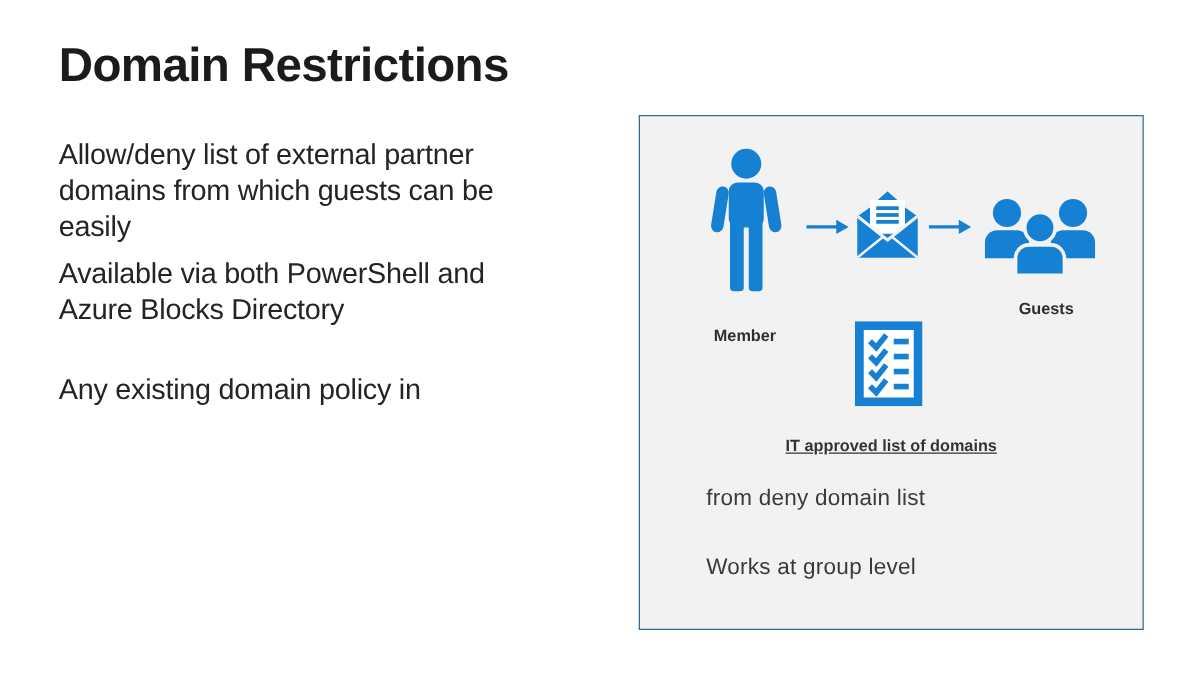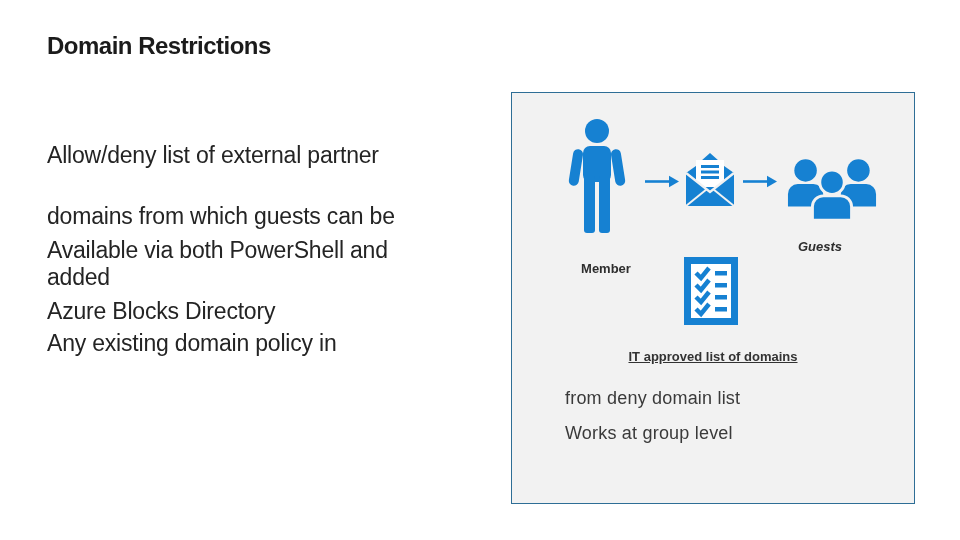--- a/index.html
+++ b/index.html
@@ -15,31 +15,31 @@
   html,body{width:960px;height:540px;overflow:hidden;}
   body{
     background:#ffffff;
     font-family:"Liberation Sans", sans-serif;
     position:relative;
   }
   .slide{position:absolute;inset:0;background:#fff;}
 
   .title{
     position:absolute;left:47px;top:32px;
-    font-size:24px;font-weight:700;letter-spacing:-0.5px;
+    font-size:38px;font-weight:700;letter-spacing:-0.5px;
     color:var(--title-color);
   }
 
   .bullets{position:absolute;left:47px;top:0;width:420px;}
   .bullet{
     position:absolute;left:0;
     font-size:23px;line-height:29px;font-weight:400;
     color:var(--body-color);letter-spacing:-0.2px;
   }
-  .bullet span{display:block;margin-top:32px;}
+  .bullet span{display:block;}
   .bullet.b1{top:109px;}
   .bullet.b2{top:204px;}
   .bullet.b3{top:297px;}
 
   .panel{
     position:absolute;left:511px;top:92px;width:404px;height:412px;
     background:var(--box-bg);
     border:1.5px solid var(--box-border);
   }
   .panel .abs{position:absolute;}
@@ -53,55 +53,55 @@
   .checklist-label{
     font-size:13px;font-weight:600;color:#333;text-align:center;text-decoration:underline;
   }
 
   .caption{
     position:absolute;left:53px;top:294px;width:335px;
     font-size:18px;line-height:23px;letter-spacing:0.2px;
     color:var(--caption-color);
   }
   .caption p span{display:block;}
-  .caption .p2{margin-top:12px;}
+  .caption .p2{margin-top:32px;}
 </style>
 </head>
 <body>
 
 <div class="slide">
 
   <h1 class="title">Domain Restrictions</h1>
 
   <div class="bullets">
     <div class="bullet b1">
       <span>Allow/deny list of external partner</span>
       <span>domains from which guests can be</span>
-      <span>added</span>
+      <span>easily</span>
     </div>
     <div class="bullet b2">
       <span>Available via both PowerShell and</span>
       <span>Azure Blocks Directory</span>
     </div>
     <div class="bullet b3">
       <span>Any existing domain policy in</span>
     </div>
   </div>
 
   <div class="panel">
 
     <svg class="icon abs" style="left:52px;top:25px;" width="66" height="116" viewBox="0 0 66 116">
       <circle cx="33" cy="13" r="12" fill="currentColor"></circle>
       <rect x="7" y="31" width="10" height="37" rx="5" fill="currentColor" transform="rotate(9 12 49)"></rect>
       <rect x="49" y="31" width="10" height="37" rx="5" fill="currentColor" transform="rotate(-9 54 49)"></rect>
       <rect x="19" y="28" width="28" height="36" rx="7" fill="currentColor"></rect>
       <rect x="20" y="58" width="11" height="57" rx="3" fill="currentColor"></rect>
       <rect x="35" y="58" width="11" height="57" rx="3" fill="currentColor"></rect>
     </svg>
-    <div class="small-label abs" style="left:44px;top:168px;width:100px;">Member</div>
+    <div class="small-label abs" style="left:34px;top:168px;width:100px;">Member</div>
 
     <svg class="icon abs" style="left:133px;top:82px;" width="34" height="13" viewBox="0 0 34 13">
       <line x1="0" y1="6.5" x2="25" y2="6.5" stroke="currentColor" stroke-width="2.6"></line>
       <polygon points="24,0.8 34,6.5 24,12.2" fill="currentColor"></polygon>
     </svg>
 
     <svg class="icon abs" style="left:172px;top:60px;" width="52" height="55" viewBox="0 0 52 55">
       <polygon points="26,0 35,8 17,8" fill="currentColor"></polygon>
       <path d="M2,20 L26,3 L50,20 V53 H2 Z" fill="currentColor"></path>
       <rect x="12" y="7" width="28" height="27" fill="#ffffff"></rect>
@@ -120,21 +120,21 @@
     </svg>
 
     <svg class="icon abs" style="left:274px;top:64px;" width="92" height="64" viewBox="0 0 94 64">
       <circle cx="20" cy="13" r="11.5" fill="currentColor"></circle>
       <path d="M2,50 v-13 a10,10 0 0 1 10,-10 h16 a10,10 0 0 1 10,10 v13 z" fill="currentColor"></path>
       <circle cx="74" cy="13" r="11.5" fill="currentColor"></circle>
       <path d="M56,50 v-13 a10,10 0 0 1 10,-10 h16 a10,10 0 0 1 10,10 v13 z" fill="currentColor"></path>
       <circle cx="47" cy="25" r="12.5" fill="currentColor" stroke="#f2f2f2" stroke-width="3"></circle>
       <path d="M27,64 v-14 a11,11 0 0 1 11,-11 h18 a11,11 0 0 1 11,11 v14 z" fill="currentColor" stroke="#f2f2f2" stroke-width="3"></path>
     </svg>
-    <div class="small-label abs" style="left:258px;top:146px;width:100px;font-style:italic;">Guests</div>
+    <div class="small-label abs" style="left:275px;top:146px;width:100px;">Guests</div>
 
     <svg class="icon abs" style="left:172px;top:164px;" width="54" height="68" viewBox="0 0 54 68">
       <rect x="3.5" y="3.5" width="47" height="61" fill="#ffffff" stroke="currentColor" stroke-width="7"></rect>
       <path d="M12,16 l5,5 l8,-10" fill="none" stroke="currentColor" stroke-width="4.5"></path>
       <rect x="31" y="14" width="12" height="4.5" fill="currentColor"></rect>
       <path d="M12,28 l5,5 l8,-10" fill="none" stroke="currentColor" stroke-width="4.5"></path>
       <rect x="31" y="26" width="12" height="4.5" fill="currentColor"></rect>
       <path d="M12,40 l5,5 l8,-10" fill="none" stroke="currentColor" stroke-width="4.5"></path>
       <rect x="31" y="38" width="12" height="4.5" fill="currentColor"></rect>
       <path d="M12,52 l5,5 l8,-10" fill="none" stroke="currentColor" stroke-width="4.5"></path>

